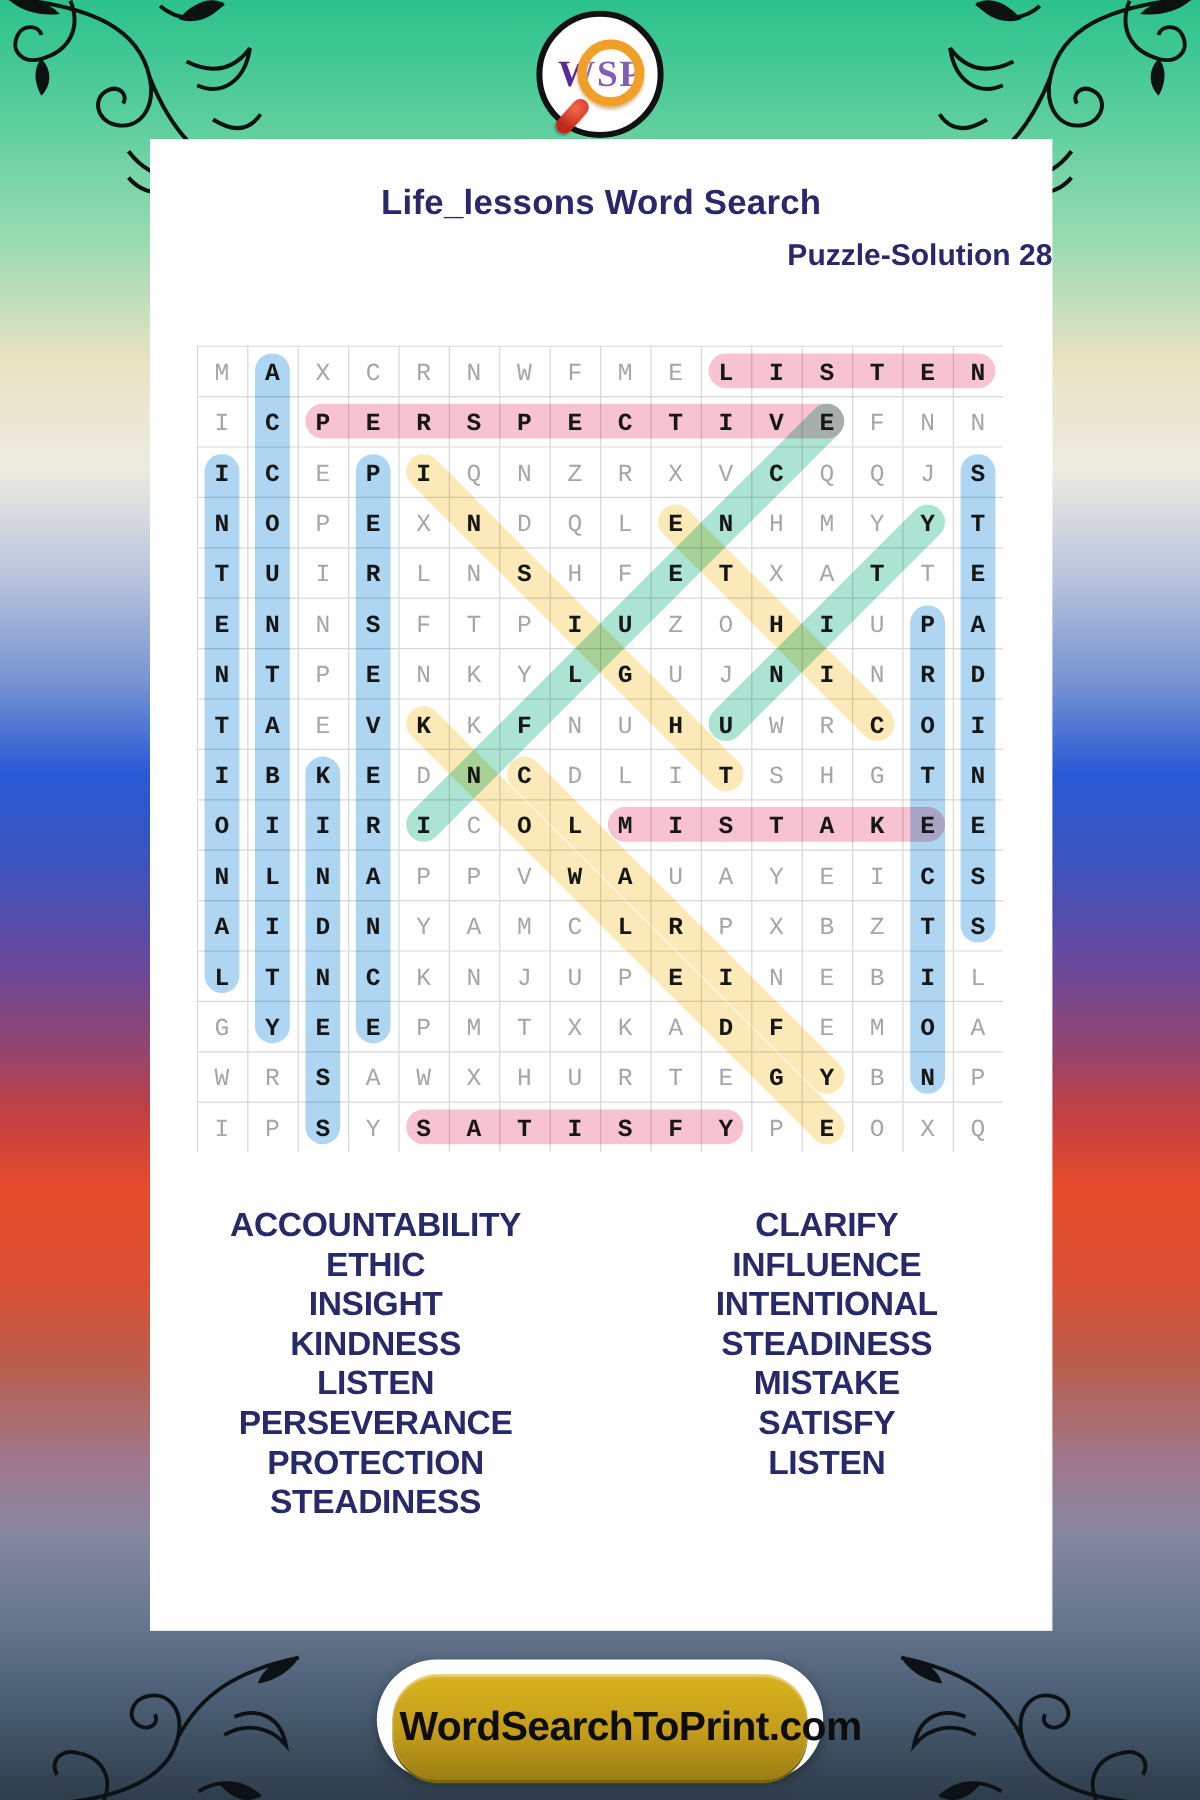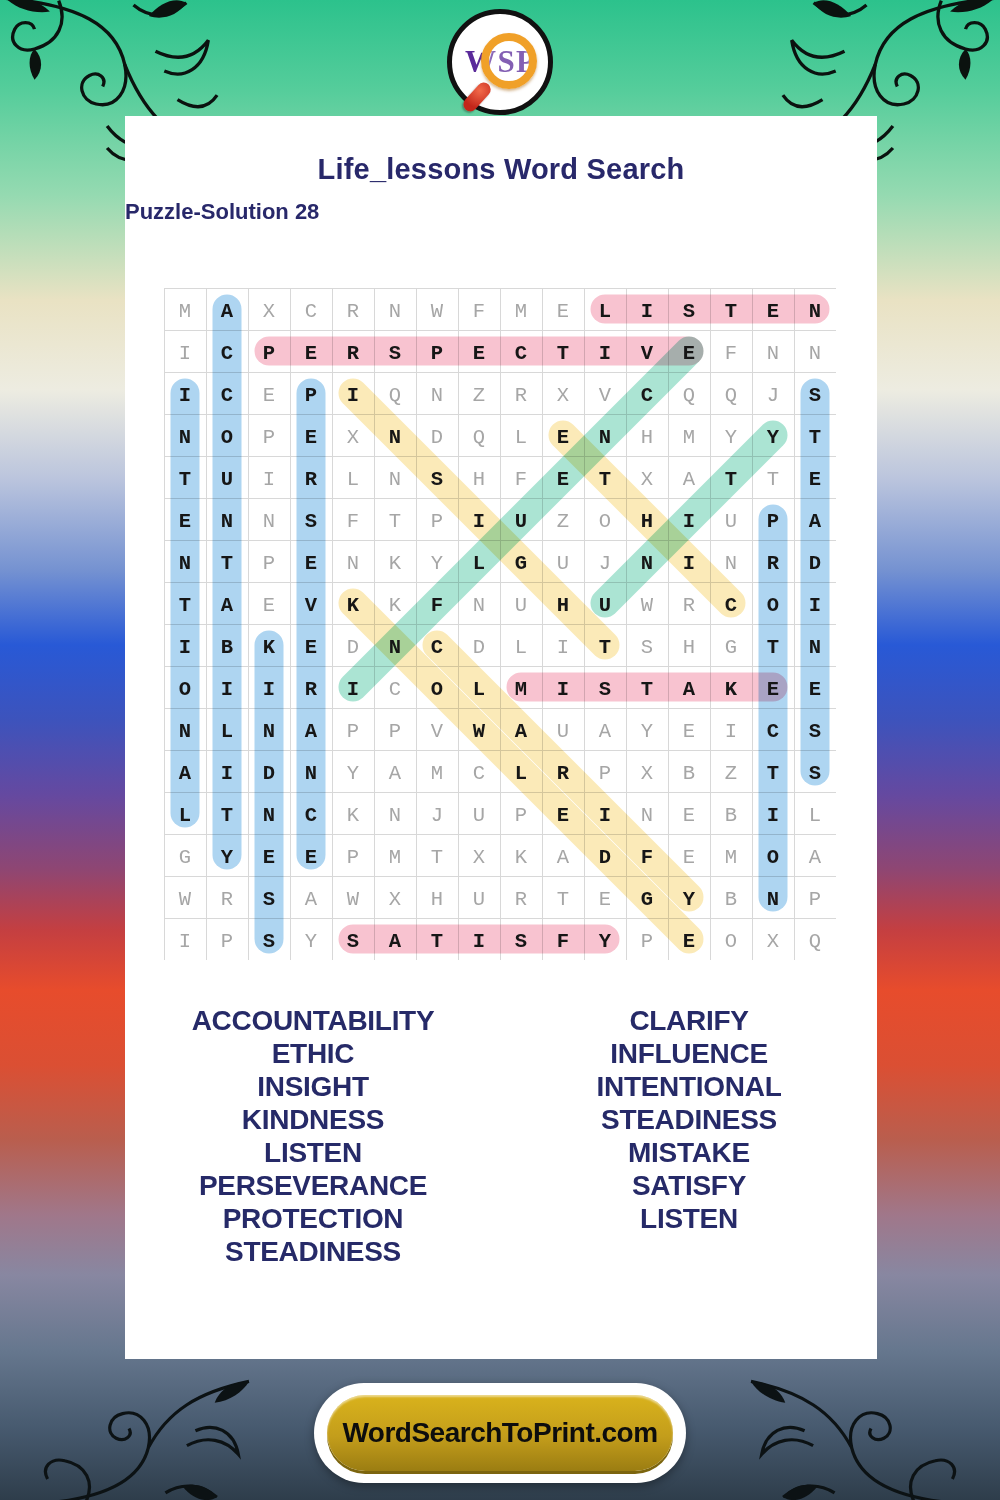--- a/index.html
+++ b/index.html
@@ -24,36 +24,36 @@
     font-family:"Liberation Serif",serif;font-weight:bold;font-size:31px;color:#5a2a9a;}
   .mag-ring{position:absolute;left:29px;top:19px;width:40px;height:40px;border-radius:50%;
     border:8px solid #f0a028;box-shadow:0 2px 3px rgba(160,90,0,.45), inset 0 1px 2px rgba(255,255,255,.8);
     background:rgba(255,255,255,.25);}
   .mag-handle{position:absolute;left:18px;top:66px;width:14px;height:34px;border-radius:8px;
     background:radial-gradient(circle at 35% 30%, #f26a4a, #c3261a 70%);
     transform:rotate(42deg);box-shadow:0 2px 2px rgba(0,0,0,.3);}
   
   .card{position:absolute;left:125px;top:116px;width:752px;height:1243px;background:#ffffff;}
   .title{margin-top:37px;text-align:center;font-size:29px;font-weight:bold;color:#28286a;letter-spacing:.2px;}
-  .subtitle{margin-top:13px;text-align:left;font-size:22px;font-weight:bold;color:#28286a;}
+  .subtitle{margin-top:13px;text-align:right;font-size:25px;font-weight:bold;color:#28286a;}
   
   .gridwrap{position:absolute;left:39px;top:172px;width:672px;height:672px;}
   .gridwrap svg{display:block;}
   
   .words{position:absolute;left:0;top:888px;width:100%;display:flex;}
   .words ul{list-style:none;margin:0;padding:0;width:50%;text-align:center;}
   .words li{font-size:28px;font-weight:bold;color:#262a68;line-height:33px;letter-spacing:-0.3px;}
   
   .footer-pill{position:absolute;left:50%;top:1383px;transform:translateX(-50%);
     width:372px;height:100px;background:#fff;border-radius:50px;z-index:4;
     box-shadow:0 3px 10px rgba(0,0,0,.35);}
-  .footer-btn{position:absolute;left:13px;top:12px;width:346px;height:76px;border-radius:38px;
+  .footer-btn{position:absolute;left:13px;top:12px;width:346px;height:88px;border-radius:38px;
     background:linear-gradient(180deg,#d9b21c 0%,#c39d1b 55%,#9b7d12 100%);
     border:none;box-shadow:inset 0 2px 2px rgba(255,255,255,.5), 0 3px 0 #7c650e;
-    font-family:"Liberation Sans",sans-serif;font-size:28px;font-weight:bold;color:#0d0d0d;
+    font-family:"Liberation Sans",sans-serif;font-size:34px;font-weight:bold;color:#0d0d0d;
     cursor:pointer;letter-spacing:-0.5px;}
 </style>
 </head>
 <body>
 
 <div id="canvas">
 
   <svg class="flourish fl-tl" viewBox="0 0 200 200">
     <g fill="none" stroke="#0b120f" stroke-width="3">
       <path d="M4 4 C70 10 104 28 112 64 C117 88 104 104 86 100 C72 97 68 80 80 74 C88 70 96 76 92 84"></path>

